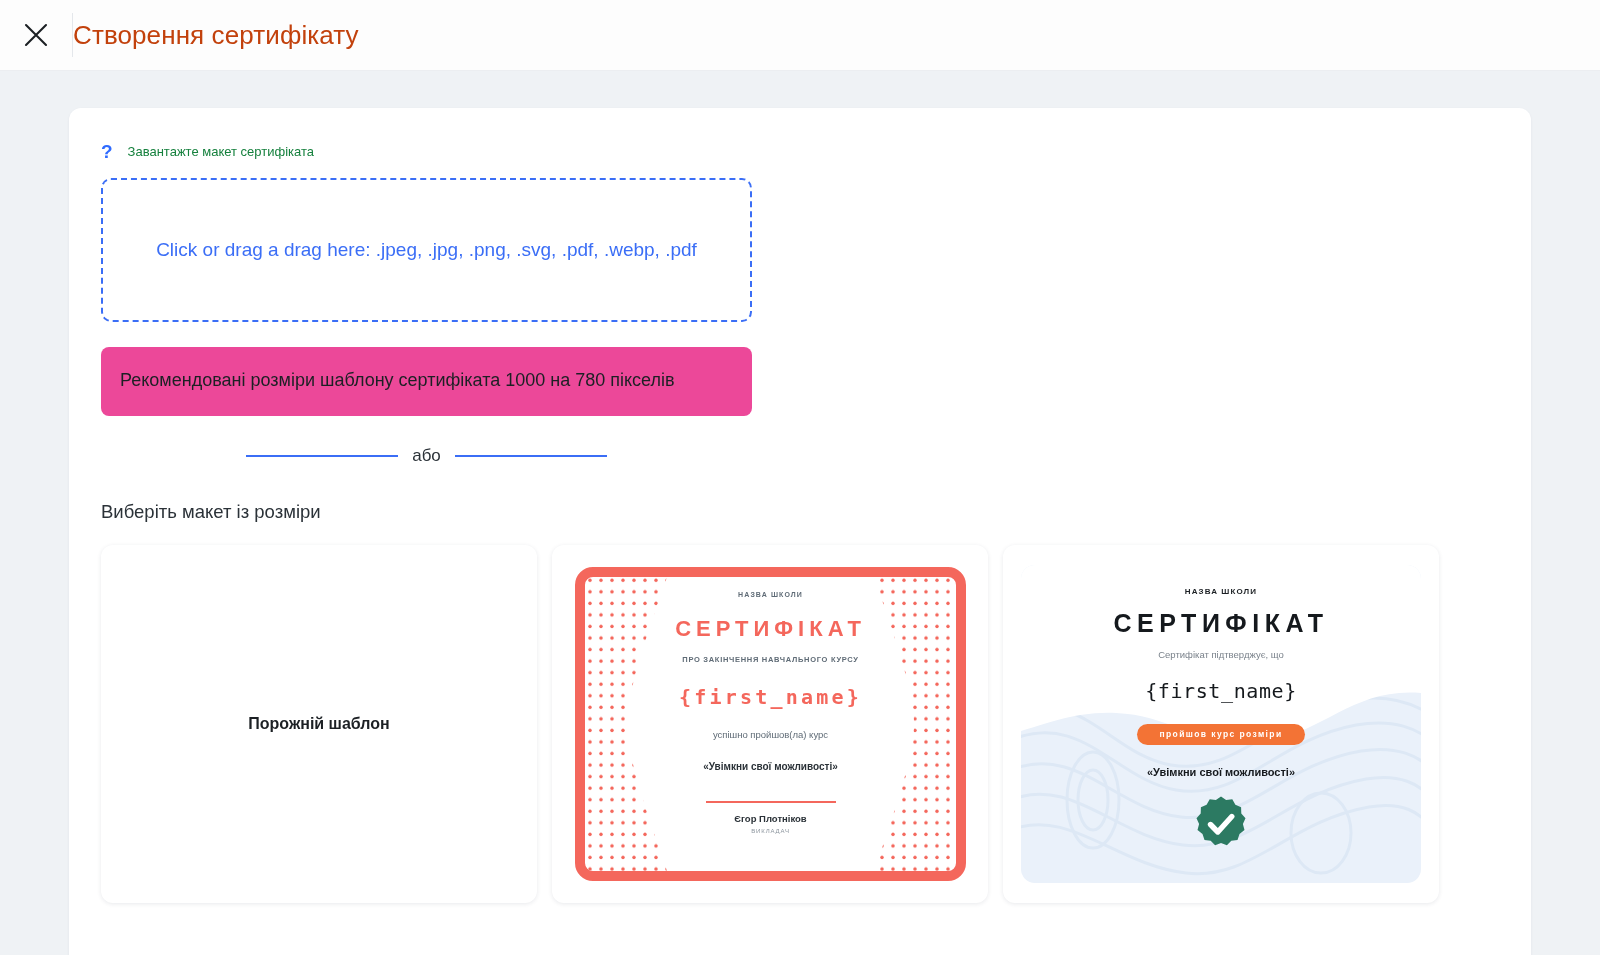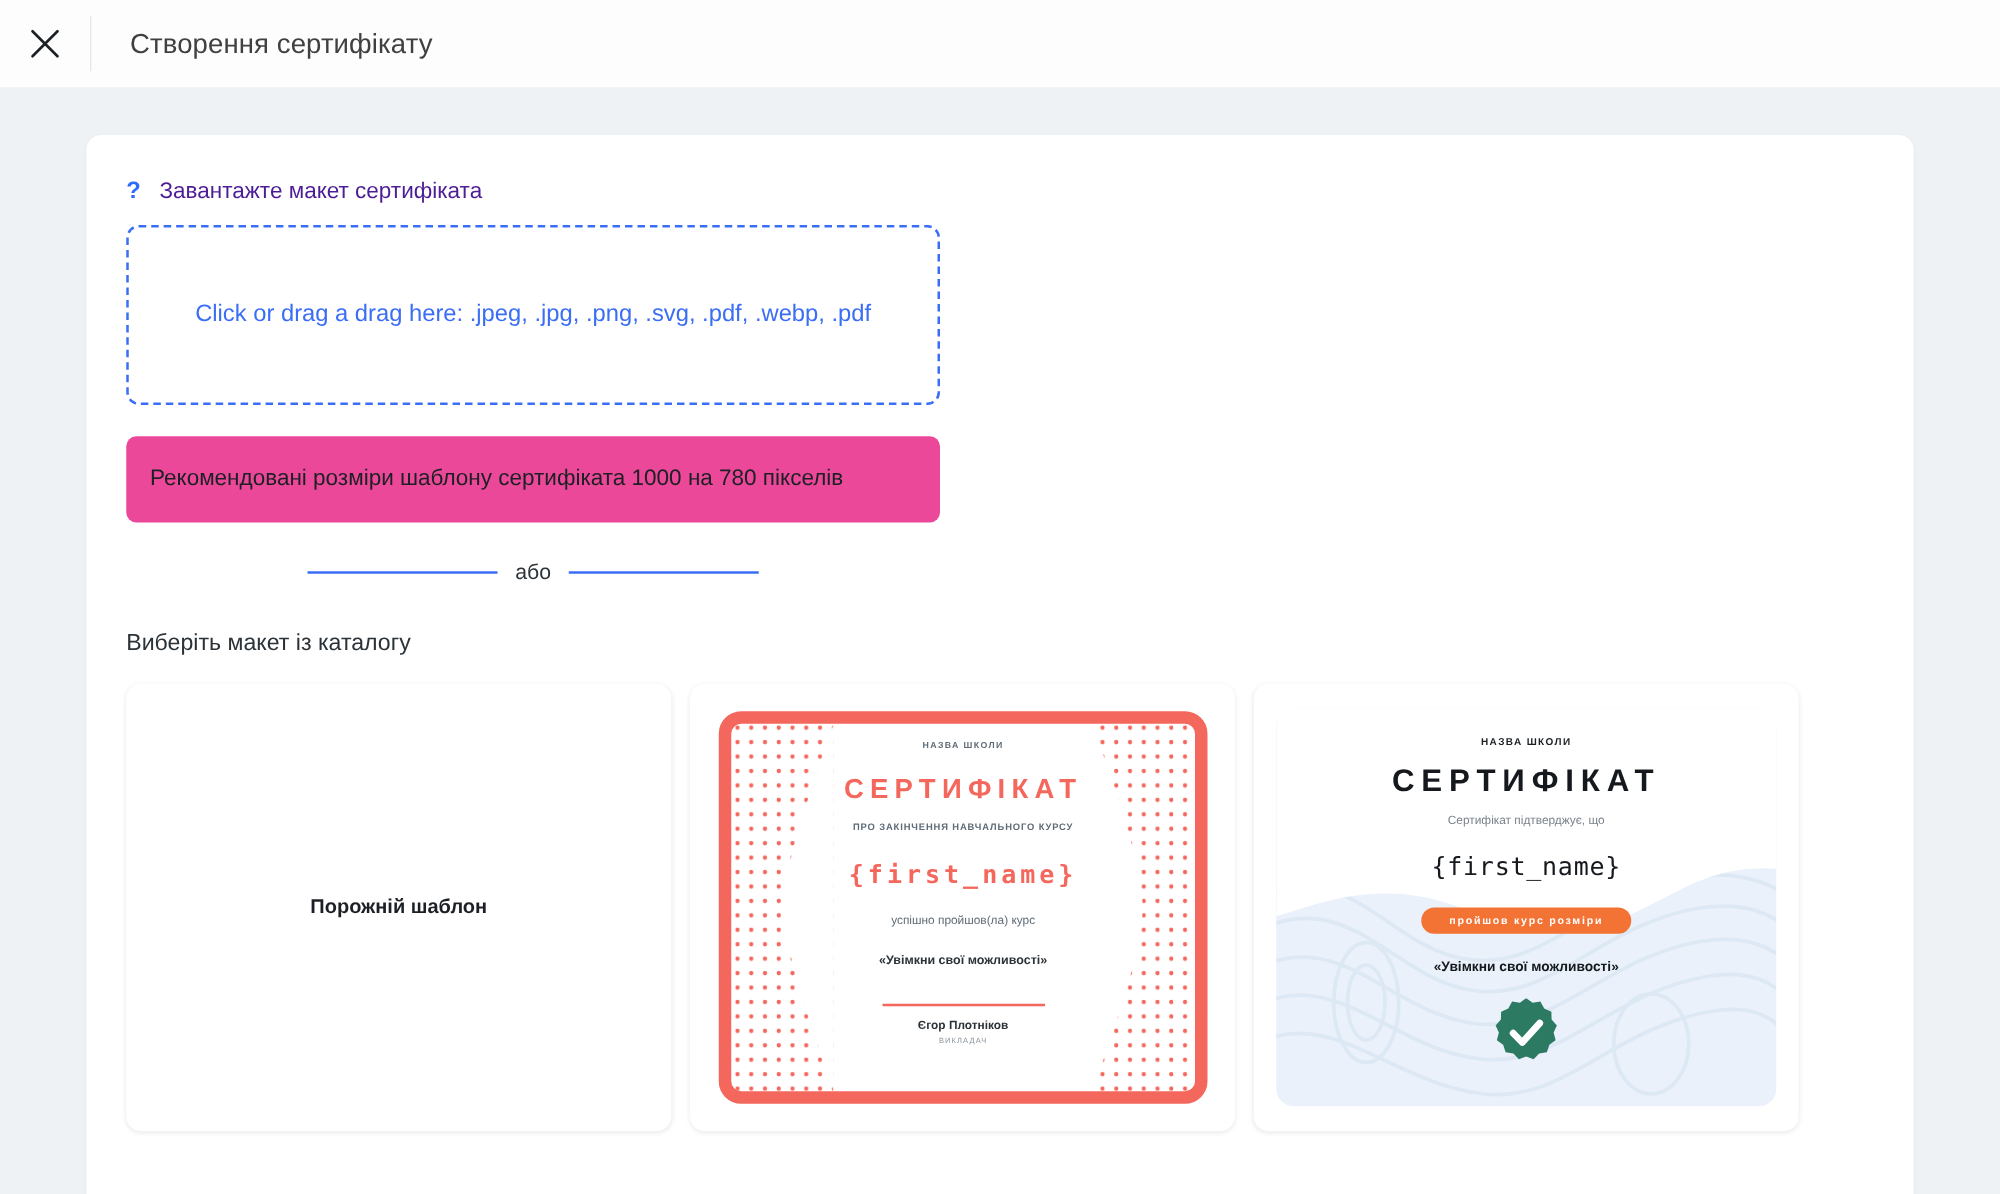--- a/index.html
+++ b/index.html
@@ -24,23 +24,22 @@
     display: flex; align-items: center; justify-content: center;
     cursor: pointer;
     border: none; background: transparent;
   }
   .close-btn svg { display: block; }
   .topbar-sep {
     width: 1px; height: 44px;
     background: #e4e7eb;
   }
   .topbar-title {
-    margin-left: 31px;
-    font-size: 22px;
-    color: #404040;
+    font-size: 26px;
+    color: #c2410c;
     letter-spacing: .1px;
   }
 
   
   .panel {
     position: absolute;
     left: 69px; top: 108px;
     width: 1462px; height: 900px;
     background: #ffffff;
     border-radius: 12px;
@@ -56,22 +55,22 @@
     margin-bottom: 17px;
   }
   .q-icon {
     color: #2f6bff;
     font-size: 19px;
     font-weight: 700;
     line-height: 1;
     cursor: pointer;
   }
   .label-text {
-    font-size: 18px;
-    color: #4c1d95;
+    font-size: 13px;
+    color: #15803d;
   }
 
   
   .dropzone {
     width: 651px; height: 144px;
     border: 2px dashed #3b6ef6;
     border-radius: 10px;
     display: flex; align-items: center; justify-content: center;
     cursor: pointer;
     background: #fff;
@@ -289,21 +288,21 @@
     <div class="infobox">
       <p>Рекомендовані розміри шаблону сертифіката 1000 на 780 пікселів</p>
     </div>
 
     <div class="or-divider">
       <span class="line"></span>
       <span class="or-text">або</span>
       <span class="line"></span>
     </div>
 
-    <div class="catalog-label">Виберіть макет із каталогу</div>
+    <div class="catalog-label">Виберіть макет із розміри</div>
 
     <div class="cards">
 
       <div class="card blank-card">
         <span class="blank-label">Порожній шаблон</span>
       </div>
 
       <div class="card">
         <div class="coral-wrap">
 

